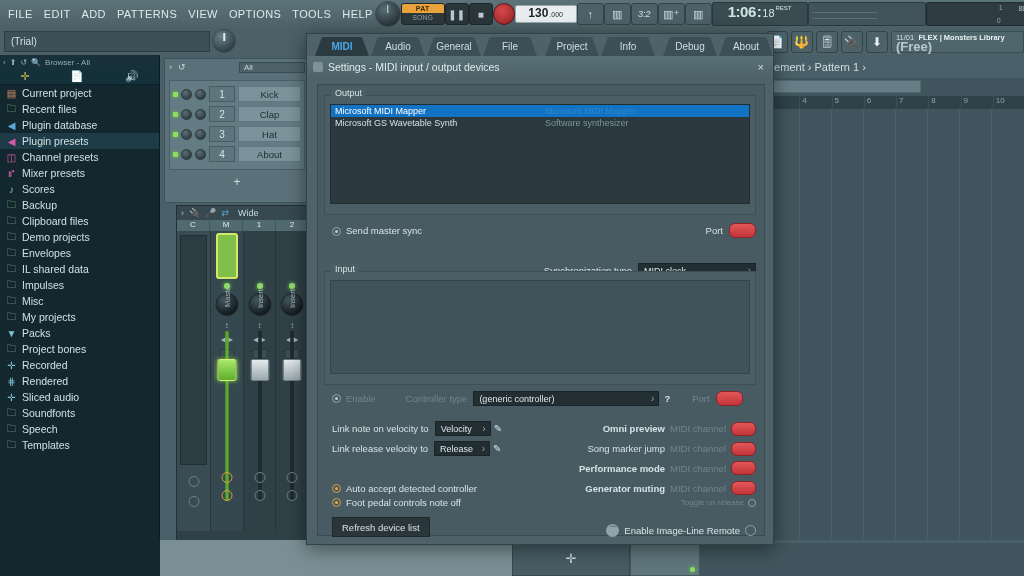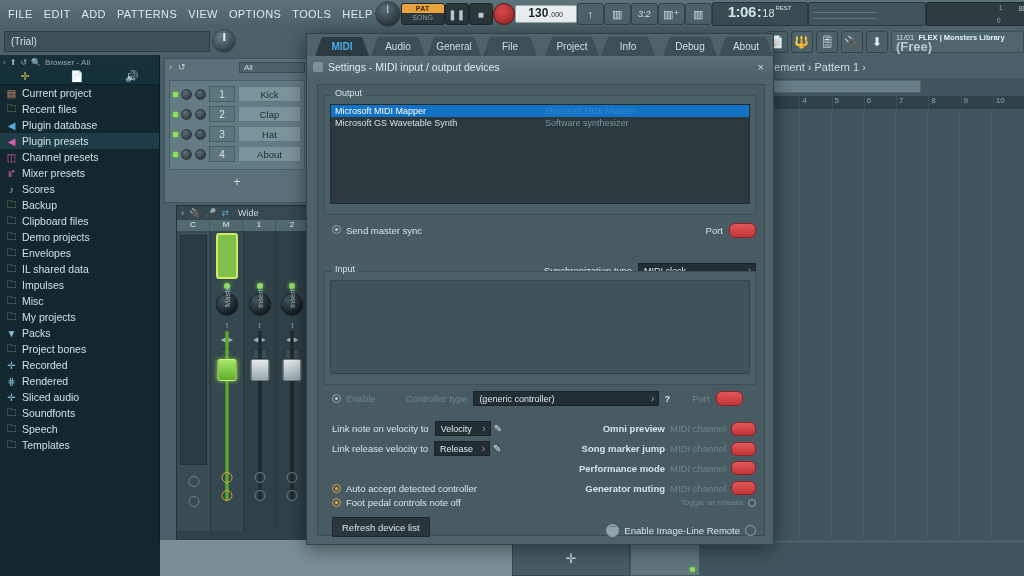--- a/index.html
+++ b/index.html
@@ -582,21 +582,21 @@
           <span class="d2">Microsoft MIDI Mapper</span>
         </div>
         <div class="devrow" style="position:relative">
           <span>Microsoft GS Wavetable Synth</span>
           <span class="d2">Software synthesizer</span>
         </div>
       </div>
     </div>
 
     <div class="row" style="top:138px;left:14px;width:424px;justify-content:space-between">
-      <span style="display:flex;align-items:flex-start;gap:5px">
+      <span style="display:flex;align-items:flex-end;gap:5px">
         <span class="radio">
             <i></i>
           </span>
         <span class="lbl">Send master sync</span>
       </span>
       <span style="display:flex;align-items:center;gap:6px">
         <span class="lbl">Port</span>
         <span class="redbtn"></span>
       </span>
     </div>
@@ -640,21 +640,21 @@
       </span>
     </div>
 
     <div class="row" style="top:356px;left:14px;width:424px;align-items:center">
       <span class="lbl">Link release velocity to</span>
       <span class="combo" style="width:56px;margin-left:6px">
         <span>Release</span>
       </span>
       <span class="pencil">✎</span>
       <span style="margin-left:auto;display:flex;align-items:center;gap:5px">
-        <span class="lbl" style="font-weight:bold">Song marker jump</span>
+        <span class="lbl" style="font-weight:normal">Song marker jump</span>
         <span class="lbl dim">MIDI channel</span>
         <span class="redbtn sm"></span>
       </span>
     </div>
 
     <div class="row" style="top:376px;left:14px;width:424px;justify-content:flex-end;gap:5px">
       <span class="lbl" style="font-weight:bold">Performance mode</span>
       <span class="lbl dim">MIDI channel</span>
       <span class="redbtn sm"></span>
     </div>

